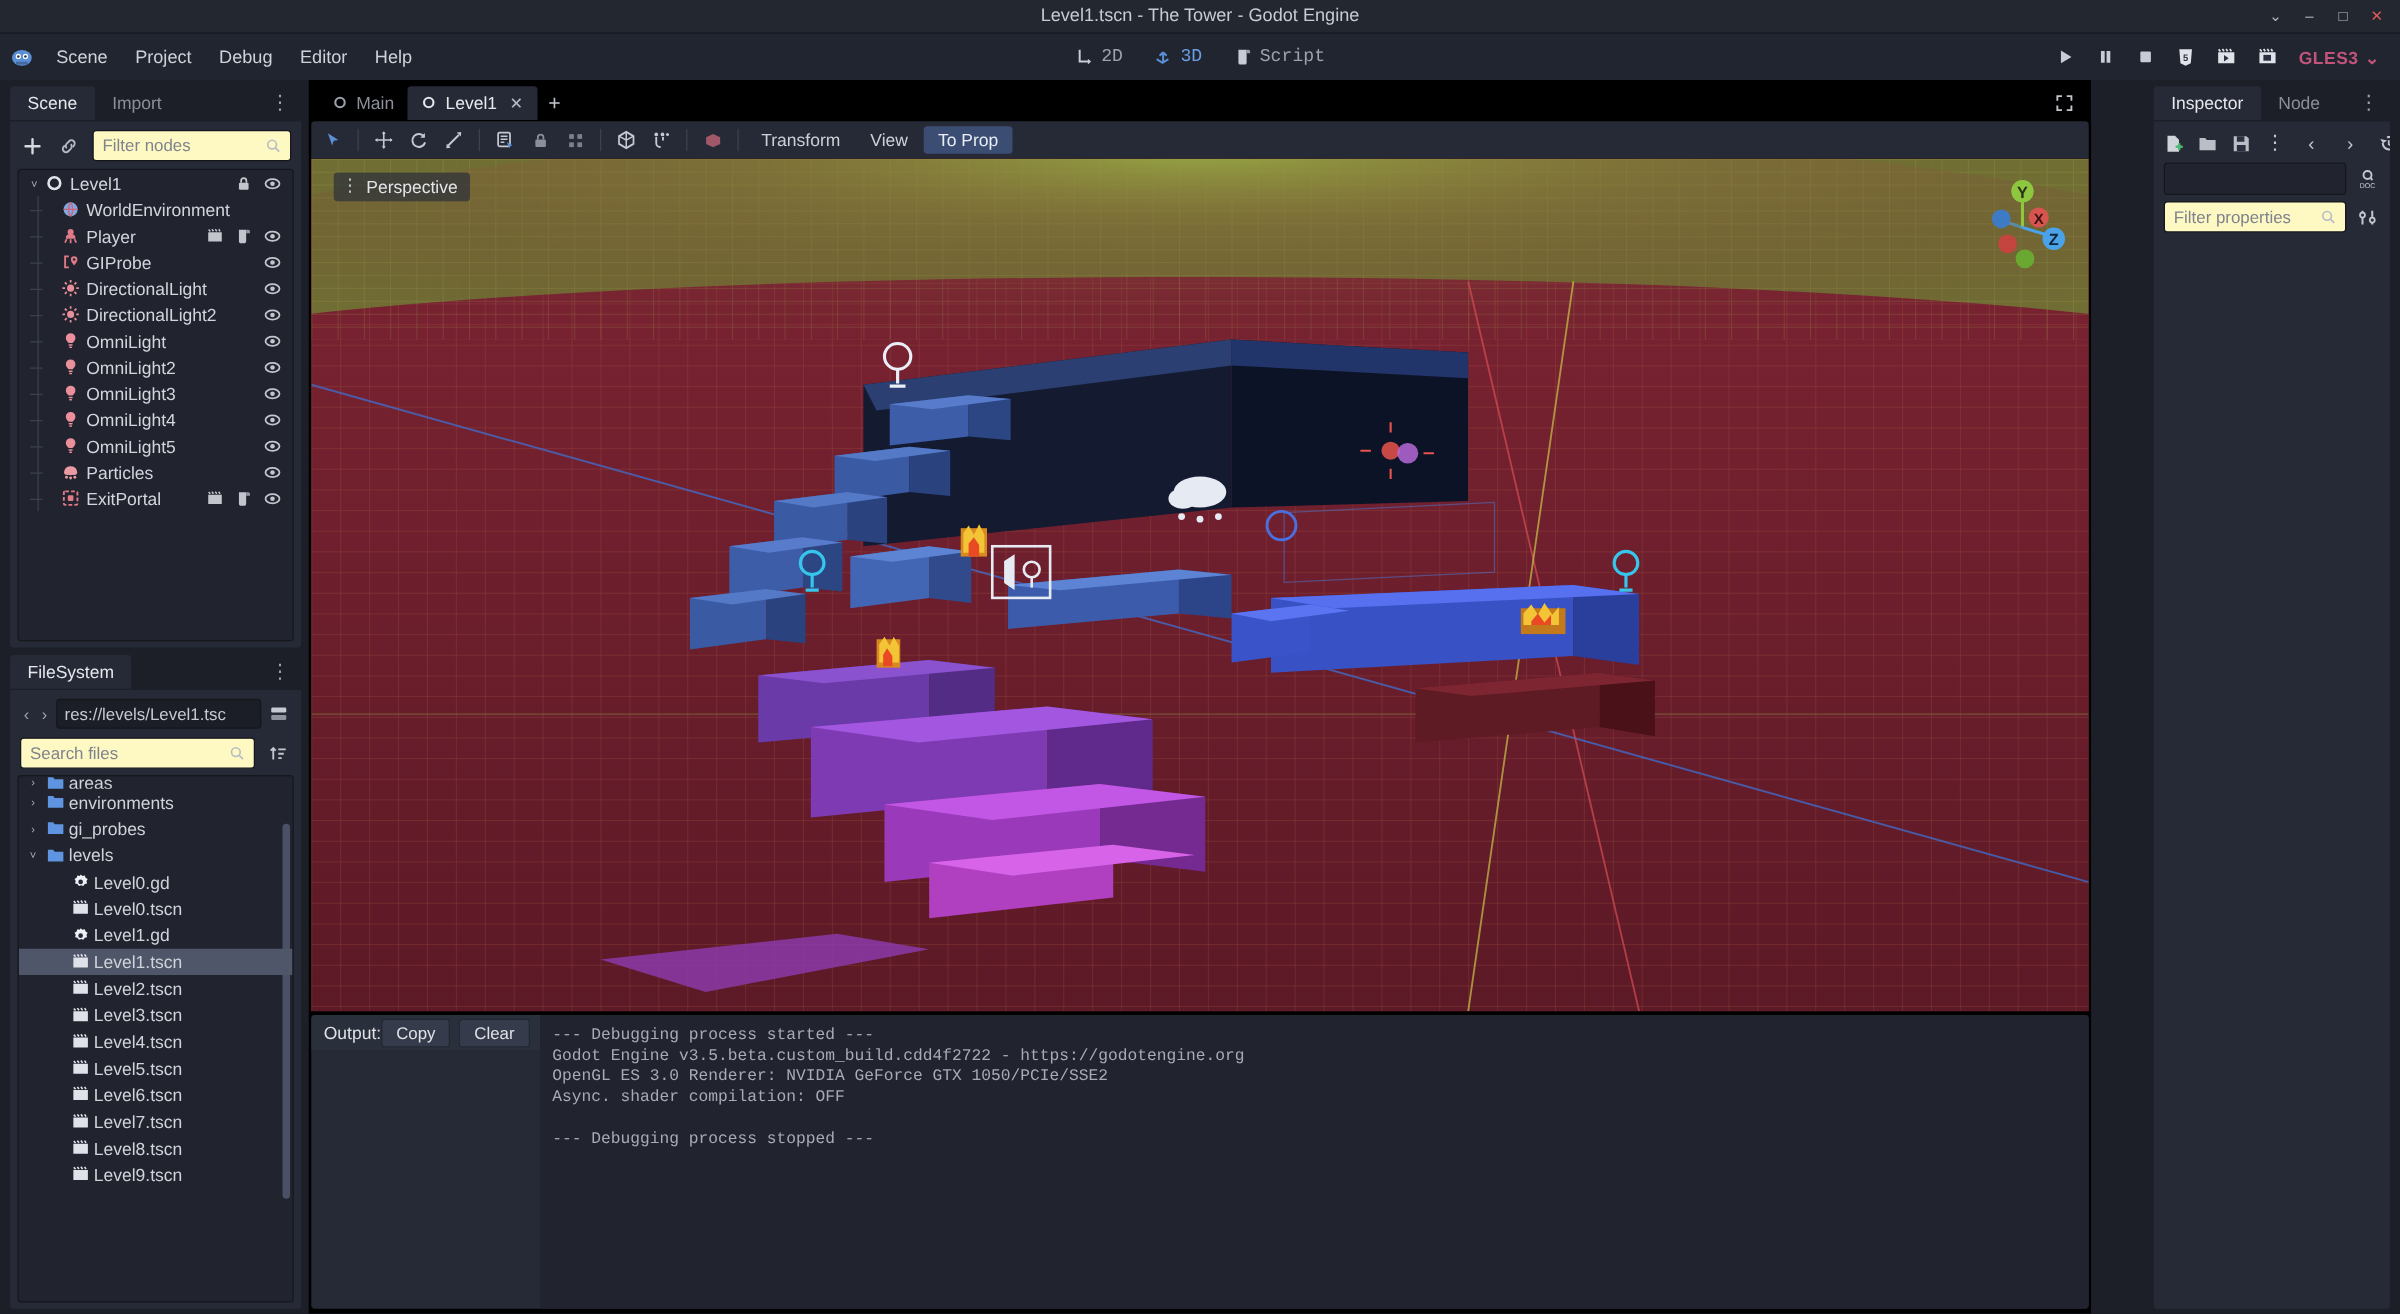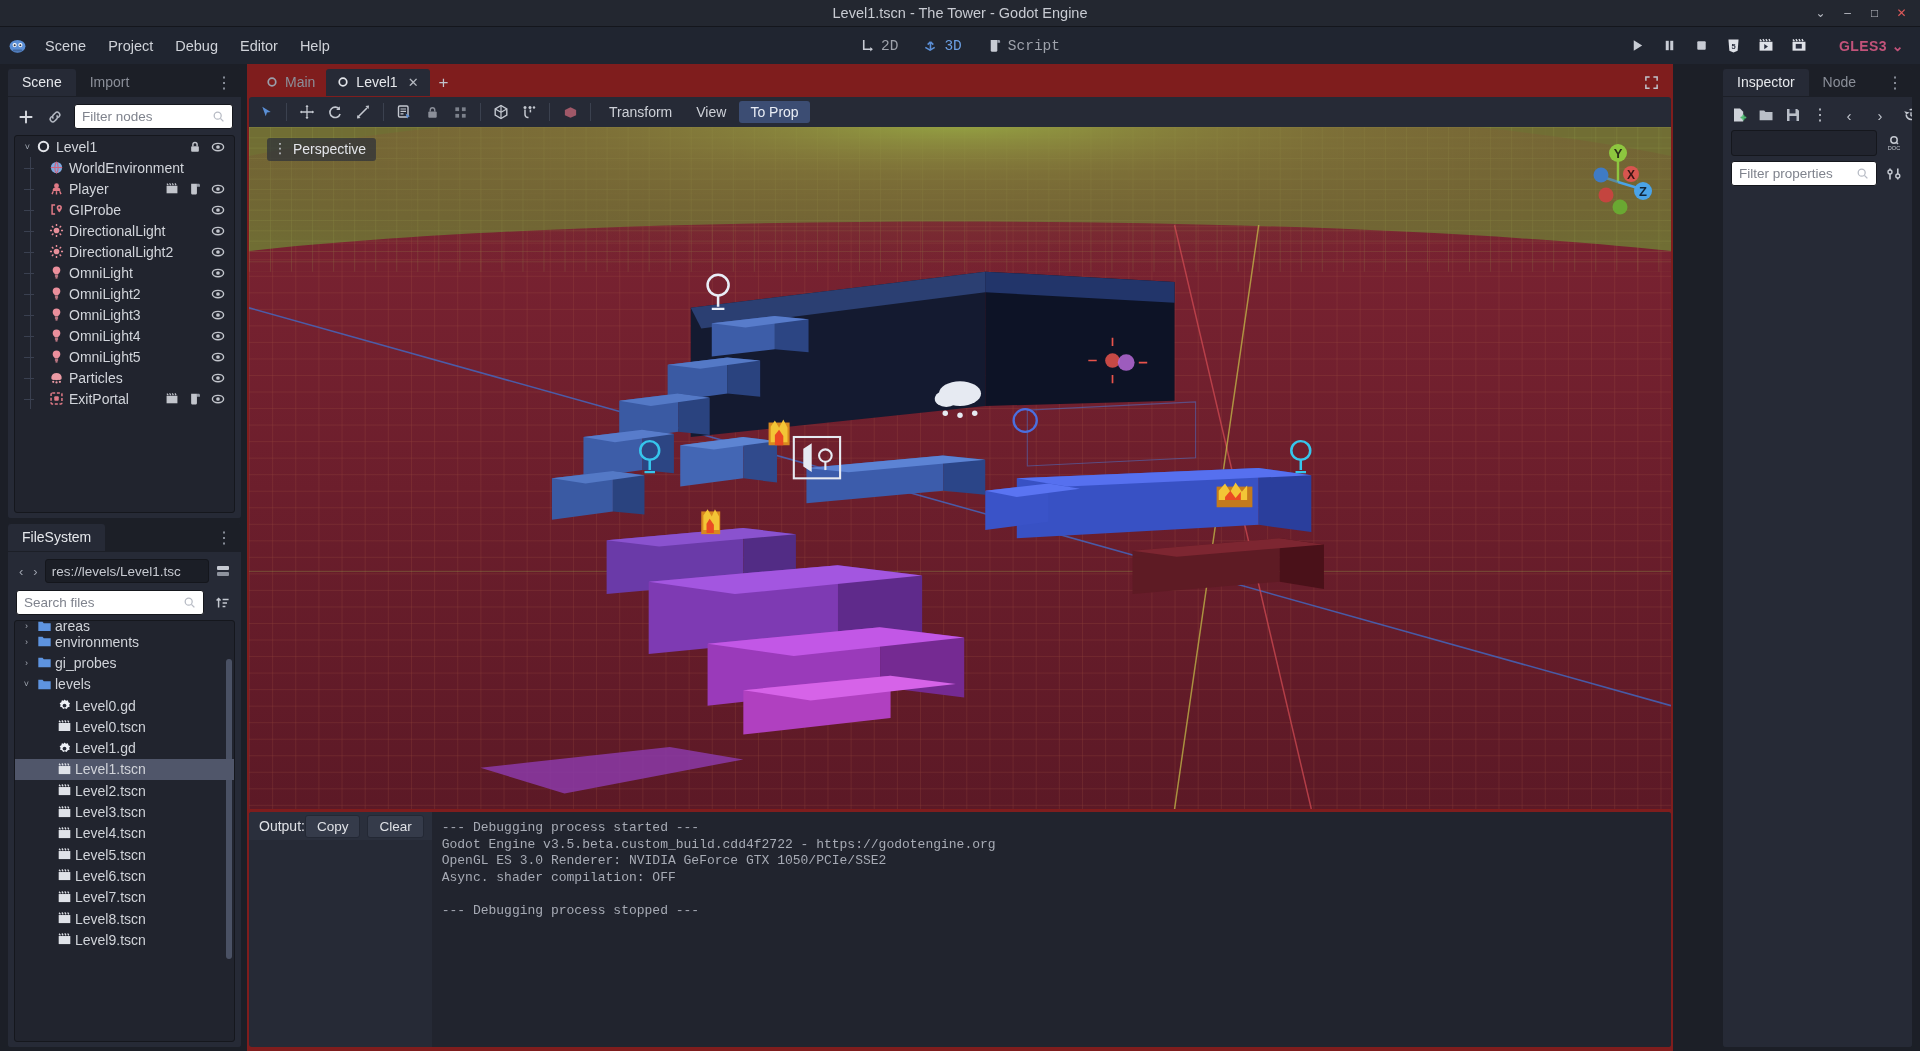--- a/index.html
+++ b/index.html
@@ -26,34 +26,34 @@
   
   #menubar{ height:37px; background:#202530; display:flex; align-items:center; position:relative;}
   #menubar .logo{ width:34px; height:37px; display:flex; align-items:center; justify-content:center;}
   #menubar .mitem{ padding:4px 11px; font-size:14.5px; color:#cfd2d8; cursor:pointer; border-radius:3px;}
   #menubar .center{ position:absolute; left:50%; transform:translateX(-50%); display:flex; align-items:center; gap:3px;}
   .mainbtn{ display:flex; gap:6px; padding:4px 11px; font-size:14.5px;
             color:#9ea2ab; border-radius:3px; cursor:pointer;font-family:Liberation Mono, monospace;}
   .mainbtn.active{ color:#6b9fe3; }
   #menubar .right{ margin-left:auto; display:flex; align-items:center; gap:17px; padding-right:16px;}
   .playbtn{ cursor:pointer; display:flex; align-items:center; }
-  .gles{ color:#c2537a; font-size:14px; font-weight:bold; letter-spacing:.4px; display:flex; align-items:center; gap:5px; cursor:pointer;margin-left:15px;}
+  .gles{ color:#c2537a; font-size:14px; font-weight:bold; letter-spacing:.4px; display:flex; align-items:center; gap:5px; cursor:pointer;}
   
   #main{ display:flex; height:calc(1051px - 27px - 37px); }
   
   #leftcol{ width:247px; display:flex; flex-direction:column; background:#1c1f27; padding:4px 6px 4px 8px; gap:5px;}
   .dock{ background:#262a36; border-radius:3px; display:flex; flex-direction:column; overflow:hidden;}
   .docktabs{ display:flex; align-items:center; height:29px; background:#1c1f27; position:relative;}
   .dtab{ padding:5px 14px 6px; font-size:14px; color:#8b8f99; cursor:pointer;}
   .dtab.active{ background:#262a36; color:#e6e8ec; border-radius:3px 3px 0 0;}
   .dots{ margin-left:auto; padding:0 9px; color:#9aa0ac; cursor:pointer; line-height:.7; font-size:16px;}
   .dockbody{ flex:1; display:flex; flex-direction:column; background:#262a36; padding:5px 6px; min-height:0;}
   .toolrow{ display:flex; align-items:center; gap:9px; padding:2px 2px 6px; }
   .iconbtn{ width:20px; height:20px; display:flex; align-items:center; justify-content:center; cursor:pointer; color:#c3c7cf;}
-  .field{ flex:1; display:flex; align-items:center; background:#ffffff; border:1px solid #15171d;
+  .field{ flex:1; display:flex; align-items:center; background:#fef9c3; border:1px solid #15171d;
           border-radius:3px; height:25px; padding:0 7px; font-size:13.5px; color:#7f838d; gap:12px;}
   .field .ph{ flex:1; }
   .tree{ flex:1; background:#21242e; border:1px solid #15171d; border-radius:3px; overflow:hidden; position:relative;}
   .trow{ display:flex; align-items:center; height:21px; padding-left:6px; font-size:14px; color:#d2d5db; cursor:pointer; position:relative;}
   .trow .arrow{ width:13px; color:#aab0bb; font-size:9px; display:flex; justify-content:center;}
   .trow .ico{ width:19px; display:flex; align-items:center; justify-content:center;}
   .trow .lbl{ padding-left:3px; }
   .trow .rights{ margin-left:auto; display:flex; gap:9px; padding-right:9px; align-items:center;}
   .trow .rights span{ opacity:.85; cursor:pointer; }
   .guide{ position:absolute; left:15px; top:0; bottom:0; width:1px; background:#3a4050; }
@@ -64,21 +64,21 @@
   .navarrow{ color:#9ca1ac; font-size:13px; padding:0 3px; cursor:pointer;}
   .pathbox{ flex:1; background:#1b1e26; border:1px solid #14161c; border-radius:3px; height:24px;
             display:flex; align-items:center; padding:0 6px; font-size:13.5px; color:#c6c9d0; overflow:hidden; white-space:nowrap;}
   .flist{ flex:1; background:#21242e; border:1px solid #15171d; border-radius:3px; overflow:hidden; position:relative;}
   .frow{ display:flex; align-items:center; height:21.3px; font-size:14px; color:#d0d3d9; cursor:pointer; padding-left:4px; position:relative;}
   .frow.sel{ background:#50566a; }
   .frow .ar{ width:15px; text-align:center; color:#a6abb6; font-size:9px;}
   .frow .fi{ width:21px; display:flex; justify-content:center; align-items:center;}
   .scrollbar{ position:absolute; right:2px; top:38px; width:6px; height:300px; background:#4a5164; border-radius:3px;}
   
-  #center{ flex:1; display:flex; flex-direction:column; background:#7f1d1d; min-width:0; padding:4px 2px 4px 2px;}
+  #center{ flex:1; display:flex; flex-direction:column; background:#000000; min-width:0; padding:4px 2px 4px 2px;}
   .scenetabs{ display:flex; align-items:center; height:29px; padding-left:6px; gap:0; position:relative;}
   .stab{ display:flex; align-items:center; gap:7px; padding:5px 11px 6px; font-size:14px; color:#8b8f99; cursor:pointer; border-radius:3px 3px 0 0;}
   .stab.active{ background:#262a36; color:#e6e8ec;}
   .stab .x{ font-size:13px; color:#b6bac2; margin-left:3px;}
   .plus{ padding:2px 9px; color:#c0c4cc; font-size:17px; cursor:pointer;}
   .expand{ margin-left:auto; padding:0 12px; color:#c0c4cc; cursor:pointer;}
   .vptoolbar{ display:flex; align-items:center; height:30px; background:#262a36; padding:0 4px; gap:2px; border-radius:3px 3px 0 0;}
   .vpt{ width:26px; height:24px; display:flex; align-items:center; justify-content:center; border-radius:3px; cursor:pointer; color:#c4c8d0;}
   .vsep{ width:1px; height:18px; background:#3b414f; margin:0 5px;}
   .vtext{ padding:3px 11px; font-size:14px; color:#cdd0d7; cursor:pointer; border-radius:3px;}

